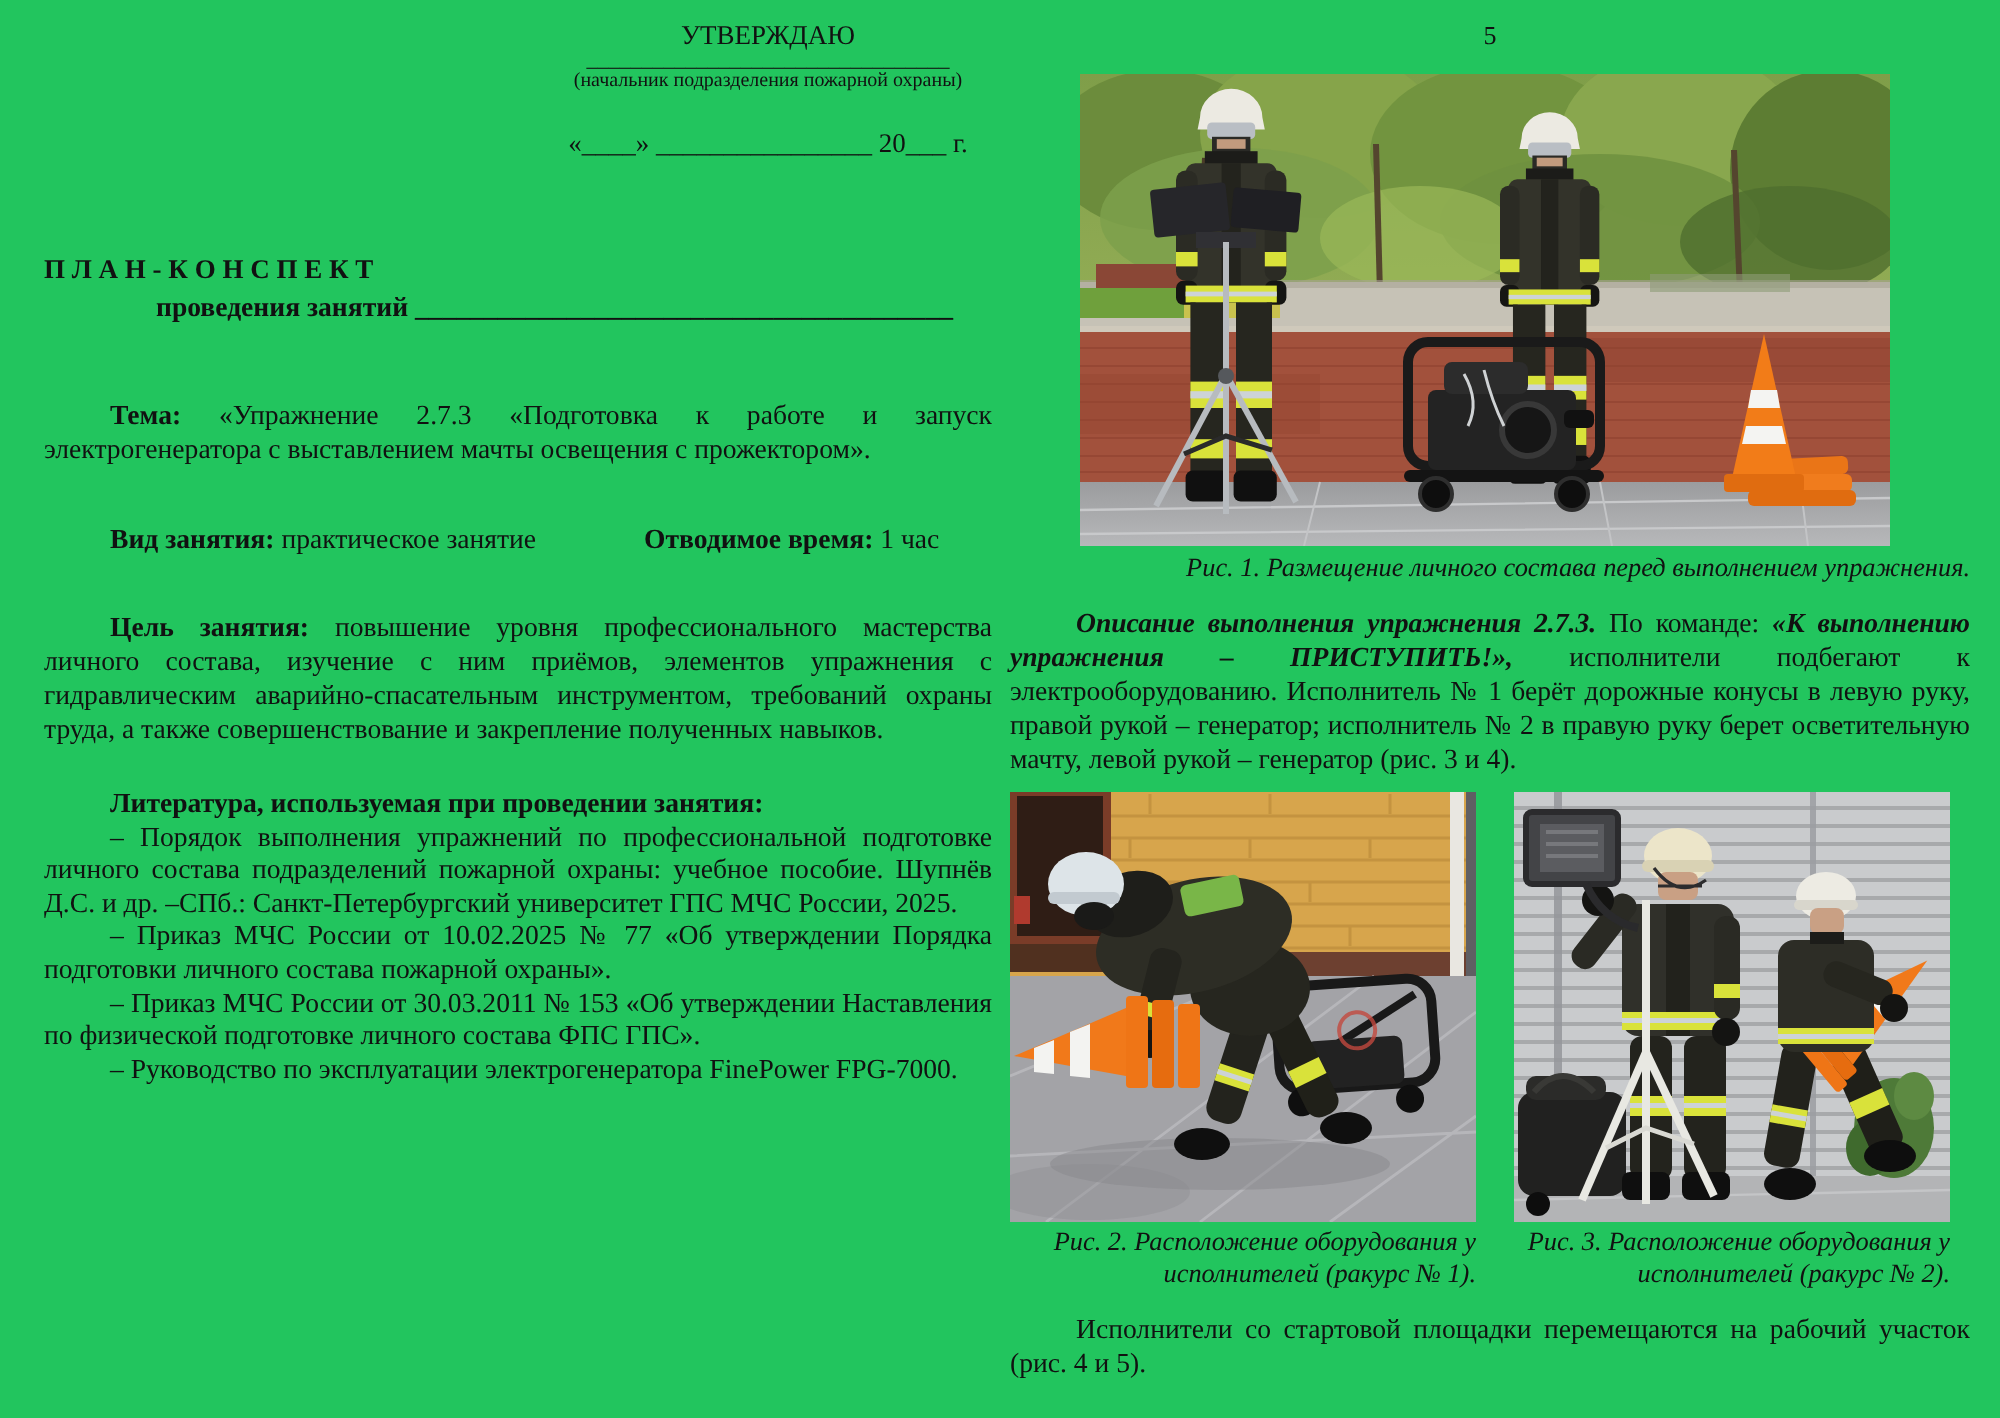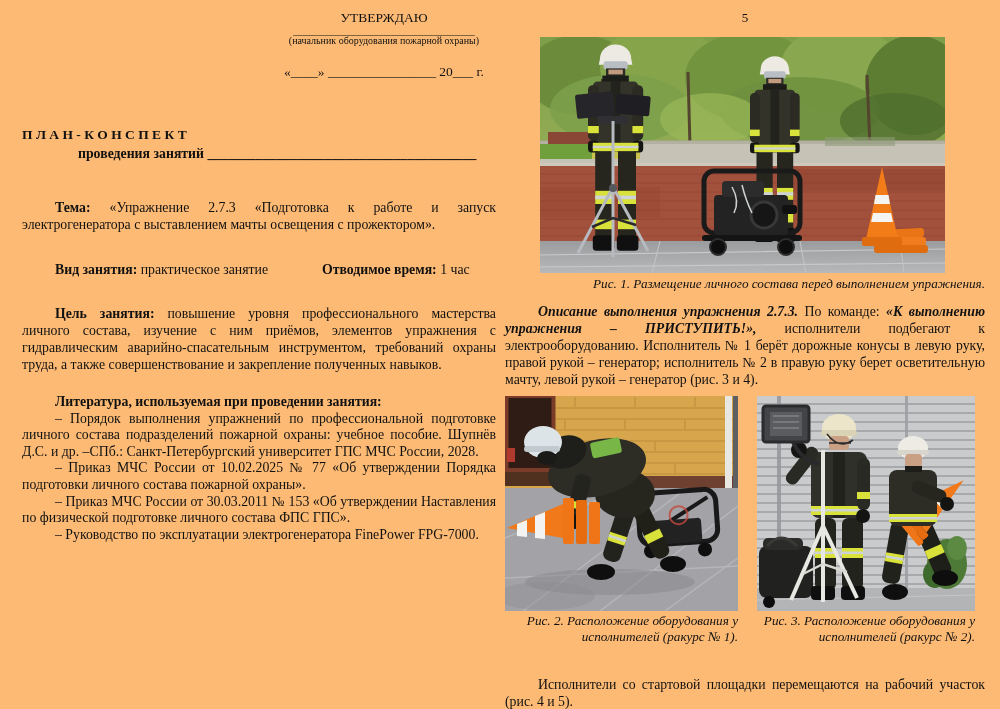--- a/index.html
+++ b/index.html
@@ -1,16 +1,16 @@
 <!DOCTYPE html>
 <html><head>
 <meta charset="utf-8">
 <style>
   html,body{margin:0;padding:0;background:#fff;}
-  .page{position:relative;width:1000px;height:709px;background:#fdba74;overflow:hidden;
+  .page{position:relative;width:1000px;height:709px;background:#22c55e;overflow:hidden;
         font-family:"Liberation Serif","DejaVu Serif",serif;color:#111;}
   .abs{position:absolute;}
   
   .lc{left:22px;top:0;width:474px;height:709px;}
   .rc{left:505px;top:0;width:480px;height:709px;}
   .para{margin:0;text-align:justify;text-indent:33px;font-size:13.8px;line-height:17px;}
   .nojust{text-align:left;}
   .b{font-weight:bold;}
   .bi{font-weight:bold;font-style:italic;}
   .approve{left:256px;top:10px;width:212px;text-align:center;font-size:13.5px;line-height:16px;}
@@ -28,21 +28,21 @@
   .litpos .para{line-height:16.6px;}
   .pageno{left:0;top:10px;width:480px;text-align:center;font-size:13px;}
   .fig1{left:35px;top:37px;width:405px;height:236px;}
   .cap{font-style:italic;font-size:13.2px;line-height:16px;text-align:right;margin:0;}
   .cap1{left:0;top:276px;width:480px;}
   .descpos{left:0;top:303px;width:480px;}
   .fig2{left:0;top:396px;width:233px;height:215px;}
   .fig3{left:252px;top:396px;width:218px;height:215px;}
   .cap2{left:0;top:613px;width:233px;}
   .cap3{left:252px;top:613px;width:218px;}
-  .closingpos{left:0;top:656px;width:480px;margin-top:20px;}
+  .closingpos{left:0;top:656px;width:480px;}
   svg{display:block;}
 </style>
 </head>
 <body>
 
 <svg width="0" height="0" style="position:absolute" aria-hidden="true">
   <defs>
     <g id="ffsym">
       <path d="M10,14 a13,12 0 0 1 26,0 l1,5 h-28 z" fill="#eceae2"></path>
       <rect x="13" y="16" width="20" height="7" rx="2" fill="#b9bec4"></rect>
@@ -73,38 +73,38 @@
   </defs>
 </svg>
 
 <div class="page">
 
   <div class="abs lc">
 
     <div class="abs approve">
       <div>УТВЕРЖДАЮ</div>
       <div class="uline">_________________________________</div>
-      <div class="small">(начальник оборудования пожарной охраны)</div>
+      <div class="small">(начальник подразделения пожарной охраны)</div>
       <div class="date">«____» ________________ 20___ г.</div>
     </div>
 
     <div class="abs titleblock">
       <div class="t1">П Л А Н - К О Н С П Е К Т</div>
       <div class="t2">проведения занятий _______________________________________</div>
     </div>
 
     <p class="para abs temapos"><b class="b">Тема:</b> <span>«Упражнение 2.7.3 «Подготовка к работе и запуск электрогенератора с выставлением мачты освещения с прожектором».</span></p>
 
     <p class="para nojust vidrow"><b class="b">Вид занятия:</b> <span>практическое занятие</span><span class="timepos"><b class="b">Отводимое время:</b> <span>1 час</span></span></p>
 
     <p class="para abs goalpos"><b class="b">Цель занятия:</b> <span>повышение уровня профессионального мастерства личного состава, изучение с ним приёмов, элементов упражнения с гидравлическим аварийно-спасательным инструментом, требований охраны труда, а также совершенствование и закрепление полученных навыков.</span></p>
 
     <div class="abs litpos">
       <p class="para"><b class="b">Литература, используемая при проведении занятия:</b></p>
-      <p class="para">– Порядок выполнения упражнений по профессиональной подготовке личного состава подразделений пожарной охраны: учебное пособие. Шупнёв Д.С. и др. –СПб.: Санкт-Петербургский университет ГПС МЧС России, 2028.</p>
+      <p class="para">– Порядок выполнения упражнений по профессиональной подготовке личного состава подразделений пожарной охраны: учебное пособие. Шупнёв Д.С. и др. –СПб.: Санкт-Петербургский университет ГПС МЧС России, 2025.</p>
       <p class="para">– Приказ МЧС России от 10.02.2025 № 77 «Об утверждении Порядка подготовки личного состава пожарной охраны».</p>
       <p class="para">– Приказ МЧС России от 30.03.2011 № 153 «Об утверждении Наставления по физической подготовке личного состава ФПС ГПС».</p>
       <p class="para">– Руководство по эксплуатации электрогенератора FinePower FPG-7000.</p>
     </div>
   </div>
 
   <div class="abs rc">
 
     <div class="abs pageno">5</div>
 

